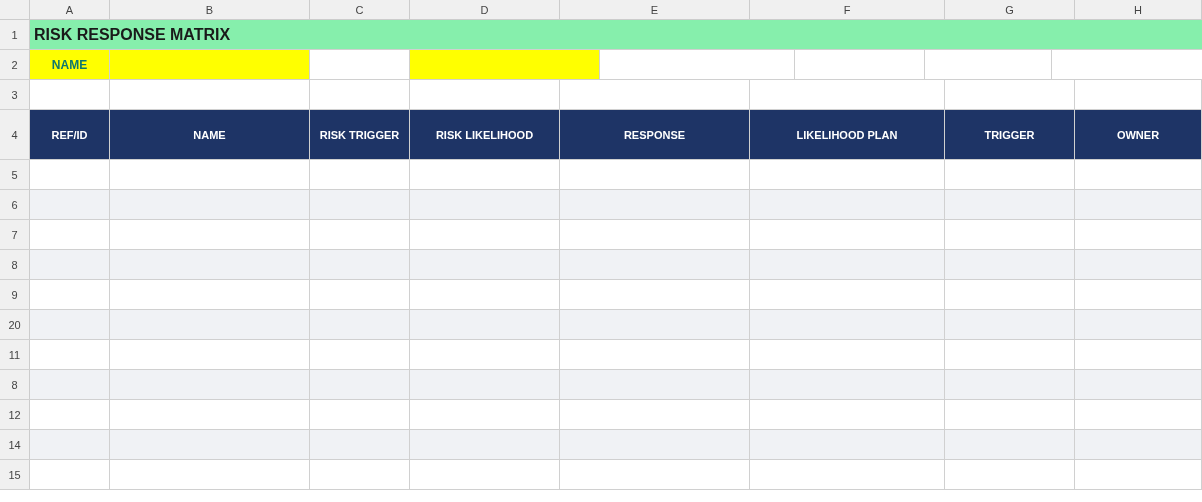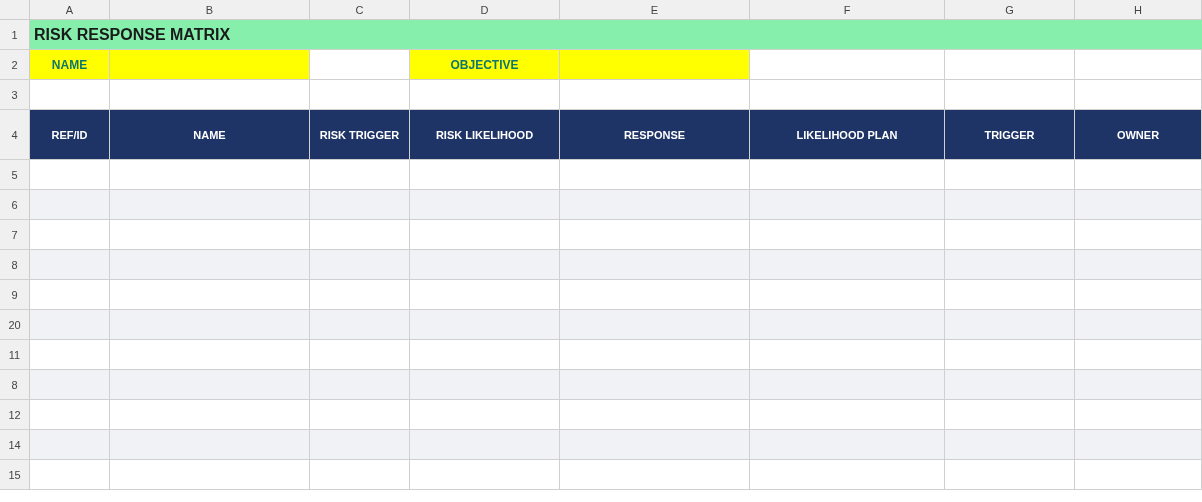--- a/index.html
+++ b/index.html
@@ -153,21 +153,20 @@
     <div class="sheet-row">
       <div class="row-num">1</div>
       <div class="cell title-cell" style="flex:1">RISK RESPONSE MATRIX</div>
     </div>
 
     <div class="sheet-row">
       <div class="row-num">2</div>
       <div class="cell yellow-label w-col-b">NAME</div>
       <div class="cell yellow-input w-col-c"></div>
       <div class="cell w-col-d"></div>
-      <div class="cell yellow-label w-col-e">OBJECTIVE</div>
       <div class="cell yellow-input w-col-f"></div>
       <div class="cell w-col-g"></div>
       <div class="cell w-col-h"></div>
       <div class="cell w-col-i"></div>
 
     </div>
 
     <div class="sheet-row">
       <div class="row-num">3</div>
       <div class="cell w-col-b"></div>

